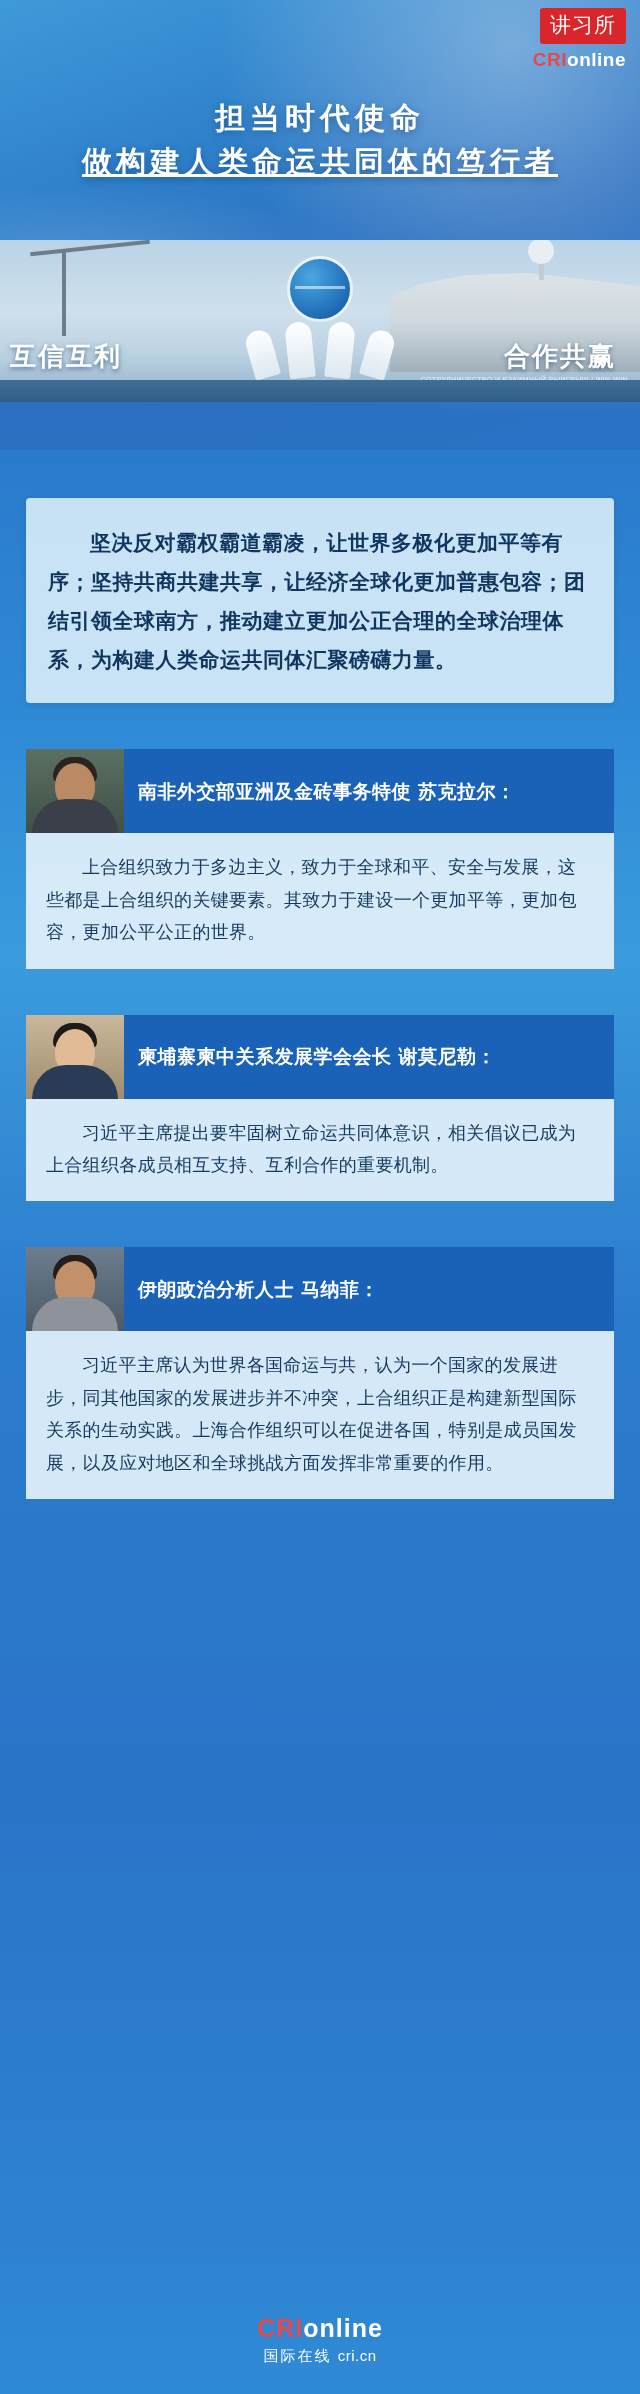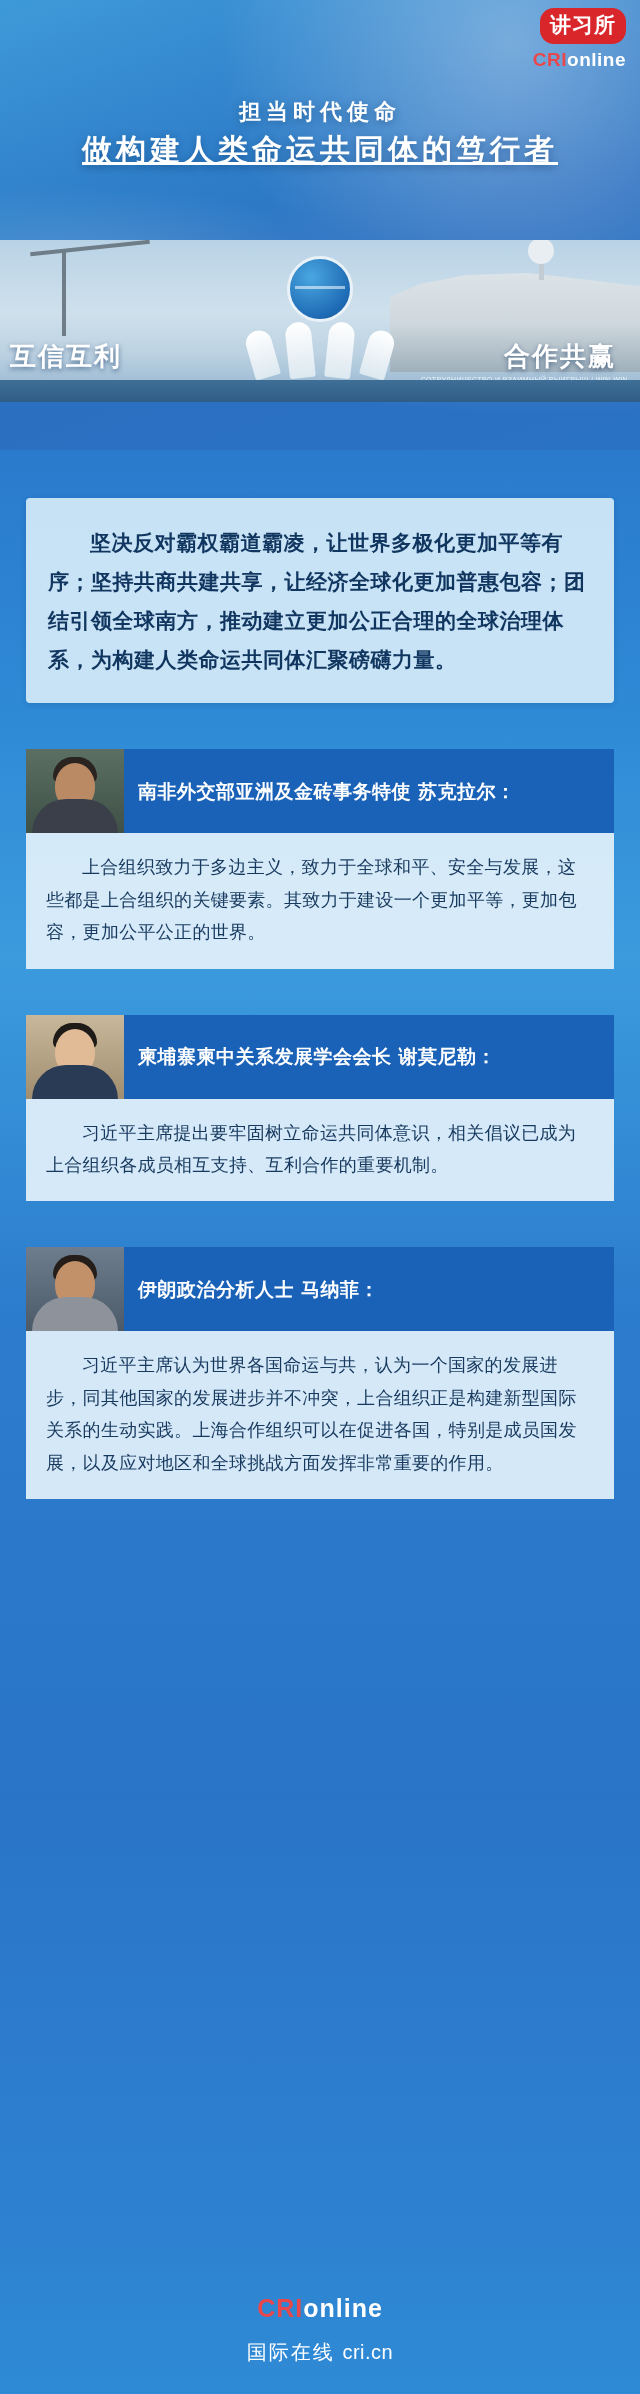--- a/index.html
+++ b/index.html
@@ -40,23 +40,23 @@
     position: absolute;
     top: 8px; right: 14px;
     text-align: right;
     color: #fff;
   }
   .cri-badge {
     display: inline-block;
     background: #d9262b;
     color: #fff;
     font-size: 21px;
-    font-weight: bold;
+    font-weight: normal;
     padding: 3px 10px 5px 10px;
-    border-radius: 14px;
+    border-radius: 3px;
     letter-spacing: 1px;
     margin-left: 17px;
   }
   .cri-sub {
     margin-top: 5px;
     font-size: 19px;
     font-weight: bold;
     color: #ffffff;
     letter-spacing: 0.5px;
   }
@@ -65,21 +65,21 @@
   .hero-title {
     position: absolute;
     top: 96px;
     left: 0; right: 0;
     text-align: center;
     color: #ffffff;
     text-shadow: 0 2px 8px rgba(10,50,100,0.45);
   }
   .hero-title .l1 {
     font-family: "DejaVu Serif", serif;
-    font-size: 22px;
+    font-size: 30px;
     font-weight: bold;
     letter-spacing: 5px;
     line-height: 1.45;
   }
   .hero-title .l2 {
     font-family: "DejaVu Serif", serif;
     font-size: 30px;
     font-weight: bold;
     letter-spacing: 4px;
     line-height: 1.45;
@@ -279,23 +279,23 @@
     padding-bottom: 28px;
   }
   .footer-logo {
     color: #ffffff;
     font-size: 25px;
     font-weight: bold;
     letter-spacing: 1px;
   }
   .footer-logo .red { color: #e8484c; }
   .footer-sub {
-    margin-top: 16px;
+    margin-top: 4px;
     color: #ffffff;
-    font-size: 20px;
+    font-size: 15px;
     letter-spacing: 2px;
     text-align: right;
   }
   .footer-sub .url { letter-spacing: 0.5px; }
 </style>
 </head>
 <body>
 
 <div class="page">
 

